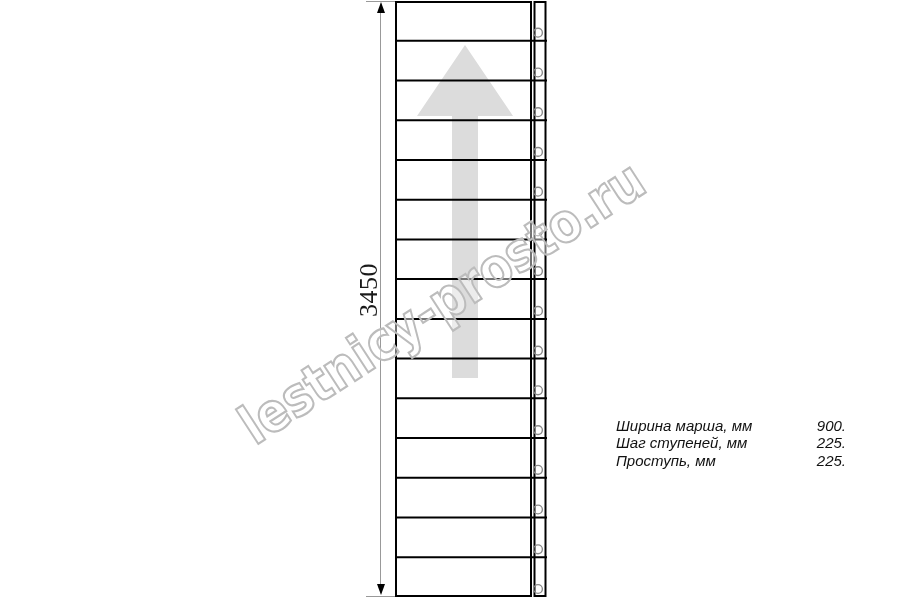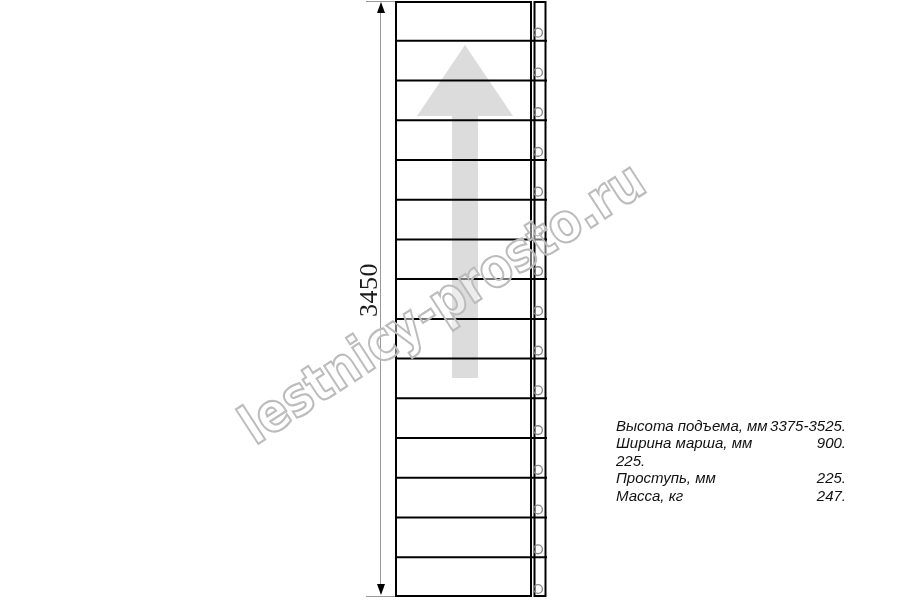--- a/index.html
+++ b/index.html
@@ -76,37 +76,30 @@
 
   <div class="ext-line ext-top"></div>
   <div class="ext-line ext-bottom"></div>
   <div class="dim-line"></div>
   <div class="dim-arrow dim-arrow-up"></div>
   <div class="dim-arrow dim-arrow-down"></div>
   <div class="dim-label">3450</div>
 
   <div class="specs">
     <div class="spec-row">
-      <span class="spec-label">Высота подъема, мм</span>
-      <span class="spec-value">3375-3525.</span>
-    </div>
-    <div class="spec-row">
       <span class="spec-label">Ширина марша, мм</span>
       <span class="spec-value">900.</span>
     </div>
     <div class="spec-row">
+      <span class="spec-label">Шаг ступеней, мм</span>
       <span class="spec-value">225.</span>
     </div>
     <div class="spec-row">
       <span class="spec-label">Проступь, мм</span>
       <span class="spec-value">225.</span>
-    </div>
-    <div class="spec-row">
-      <span class="spec-label">Масса, кг</span>
-      <span class="spec-value">247.</span>
     </div>
   </div>
 
   <svg class="watermark-svg" width="900" height="600" viewBox="0 0 900 600">
     <text transform="translate(452,318) rotate(-33)" text-anchor="middle" font-family="DejaVu Sans, sans-serif" font-weight="bold" font-size="54" textLength="470" lengthAdjust="spacingAndGlyphs" fill="rgba(255,255,255,0.45)" stroke-width="2.2" stroke="#bcbcbc">lestnicy-prosto.ru</text>
   </svg>
 
 </div>
 
 </body></html>

